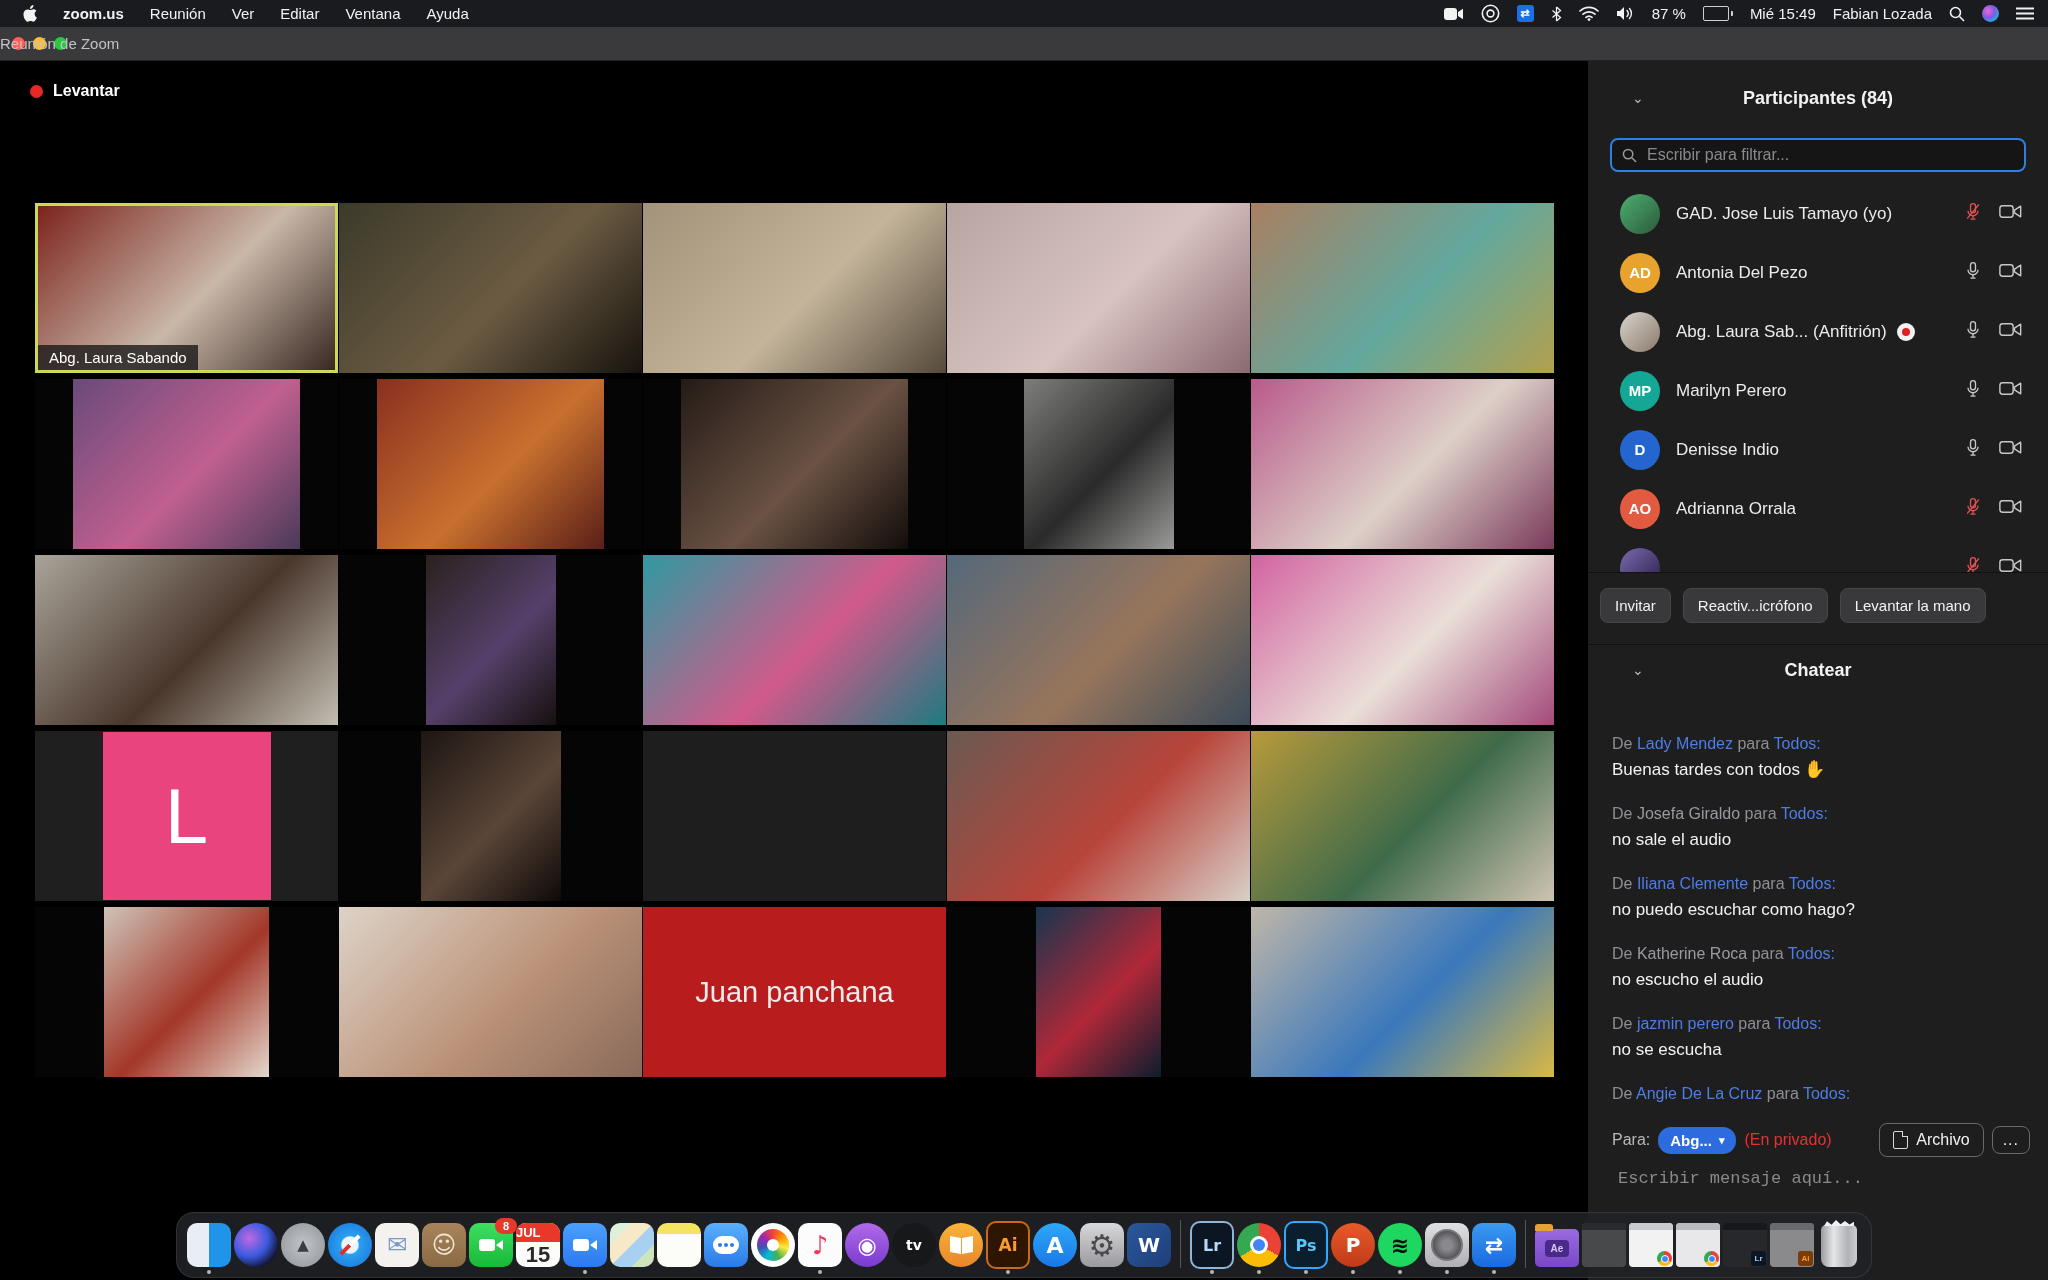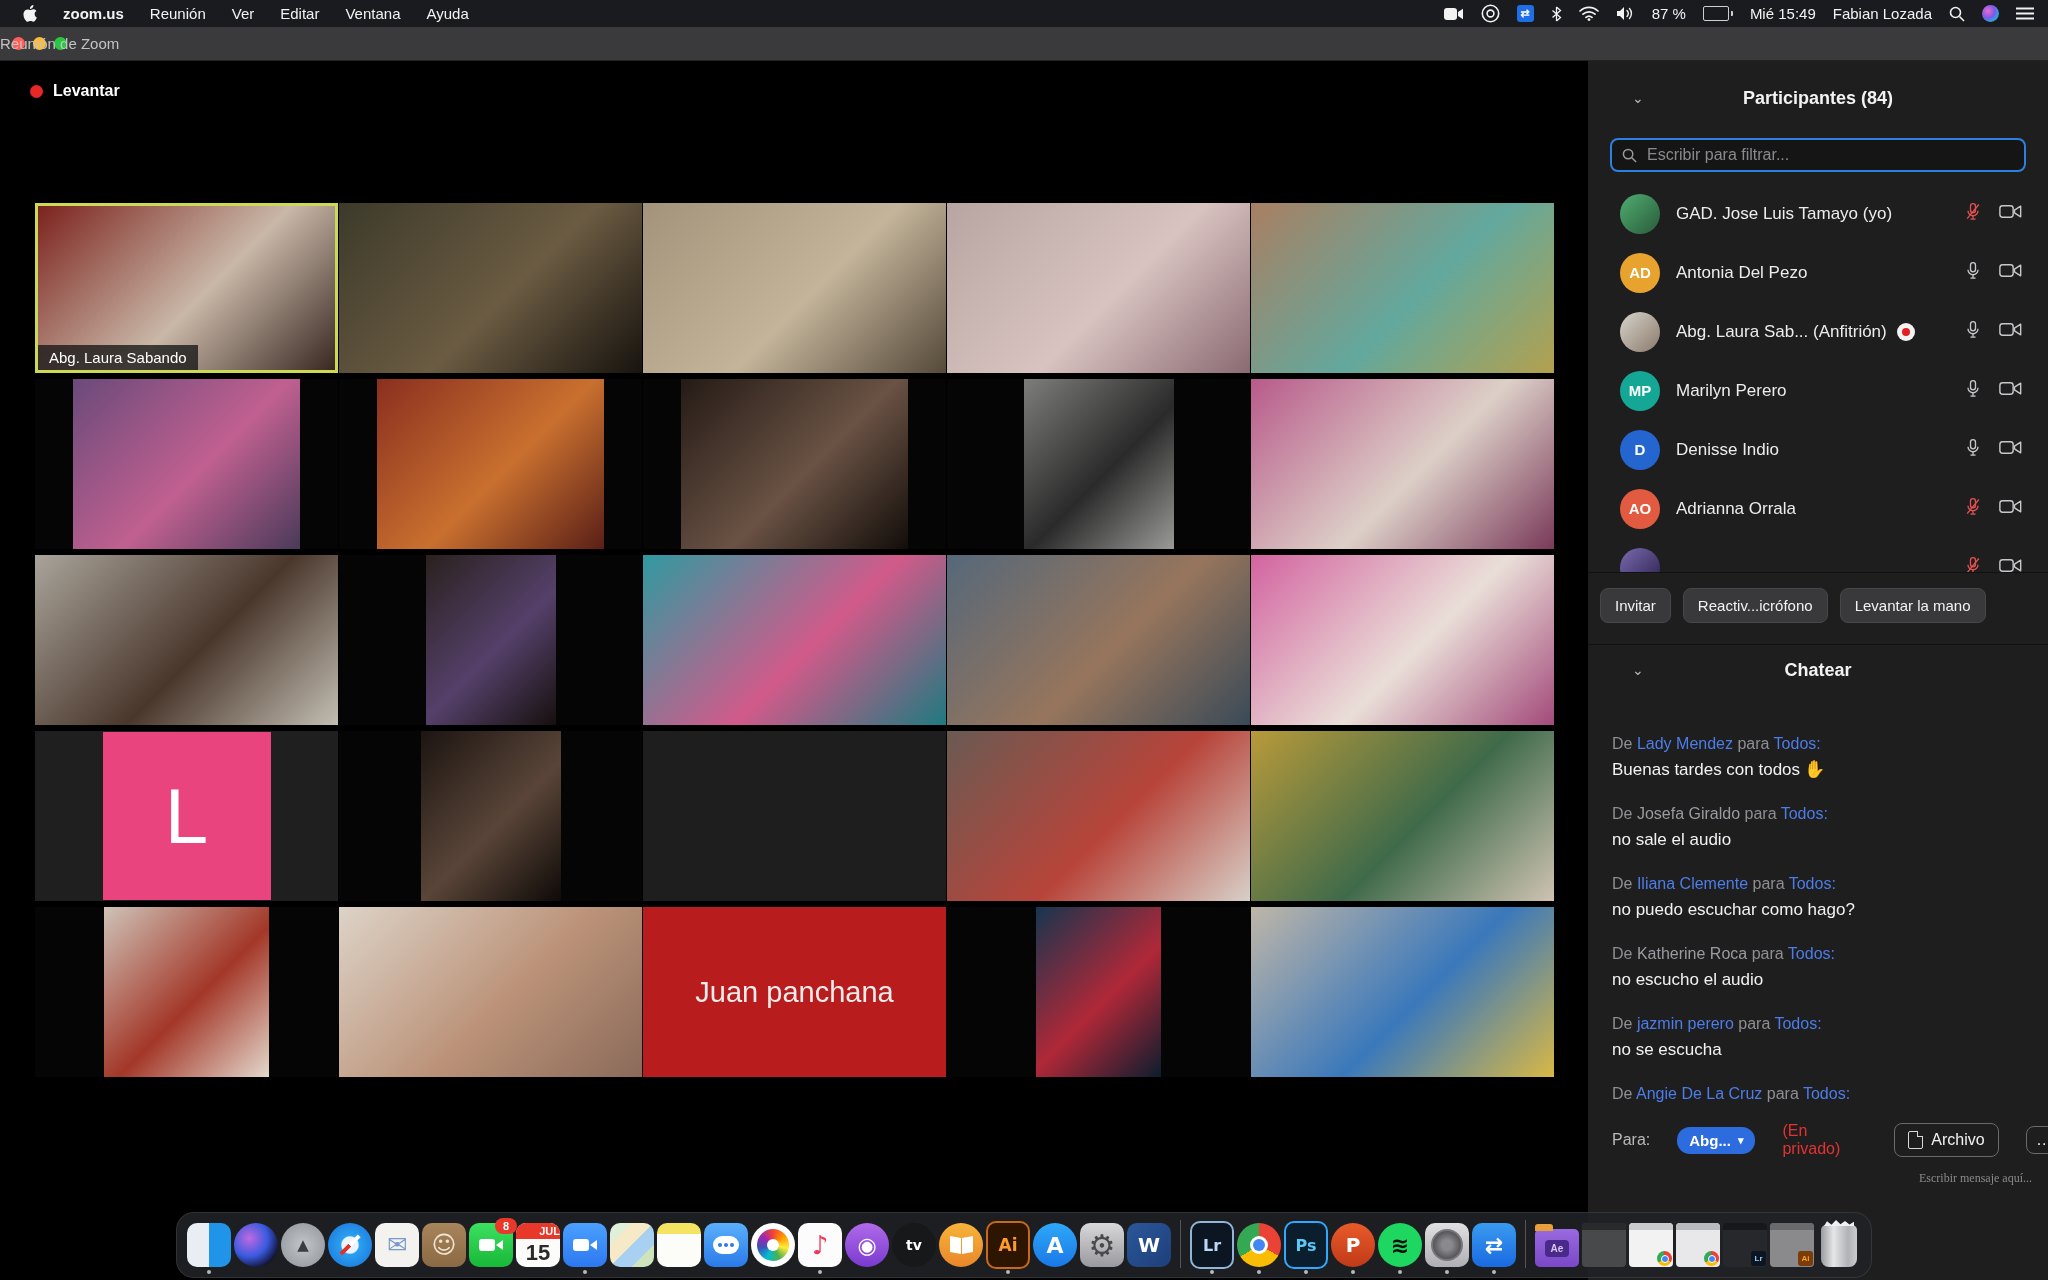--- a/index.html
+++ b/index.html
@@ -66,50 +66,50 @@
     display:flex;align-items:center;gap:12px;padding:0 12px;}
   .act-btn{background:#39393b;border:1px solid #474749;color:#f2f2f2;font-size:15px;border-radius:8px;
     padding:8px 14px;white-space:nowrap;font-family:"Liberation Sans",sans-serif;}
   .chat-sec-div{position:absolute;left:0;right:0;top:584px;border-top:1px solid #111;}
   .chat-head-wrap{position:absolute;top:600px;left:0;right:0;}
   .chat-list{position:absolute;top:672px;left:24px;right:2px;height:386px;overflow:hidden;}
   .msg{margin-bottom:19px;}
   .meta{font-size:16px;line-height:24px;}
   .m-gray{color:#8e8e93;} .m-blue{color:#4d7de8;} .m-name-gray{color:#9a9aa0;}
   .m-text{color:#f2f2f2;font-size:17px;line-height:27px;}
-  .composer{position:absolute;top:1060px;left:24px;right:18px;height:40px;display:flex;align-items:center;gap:27px;}
+  .composer{position:absolute;top:1060px;left:24px;right:18px;height:40px;display:flex;align-items:center;gap:8px;}
   .para-lbl{color:#b8b8b8;font-size:16px;}
   .pill{background:#2d6cdf;color:#fff;font-size:15px;font-weight:bold;border:none;border-radius:13px;
     padding:5px 12px;display:flex;align-items:center;gap:7px;font-family:"Liberation Sans",sans-serif;}
   .pill .caret{font-size:11px;}
   .privado{color:#e23333;font-size:16px;}
   .comp-spacer{flex:1;}
   .archivo{display:flex;align-items:center;gap:8px;background:transparent;border:1px solid #6a6a6a;border-radius:8px;
     color:#f2f2f2;font-size:16px;padding:7px 13px;font-family:"Liberation Sans",sans-serif;}
   .doc-ic{width:13px;height:16px;border:1.5px solid #d8d8d8;border-radius:2px;position:relative;}
   .doc-ic:before{content:"";position:absolute;right:-1px;top:-1px;width:5px;height:5px;background:#1e1e1f;border-left:1.5px solid #d8d8d8;border-bottom:1.5px solid #d8d8d8;}
   .more-btn{background:transparent;border:1px solid #6a6a6a;border-radius:8px;color:#f2f2f2;font-size:16px;
     padding:4px 10px;letter-spacing:1px;font-family:"Liberation Sans",sans-serif;}
   .chat-input{position:absolute;top:1108px;left:28px;right:18px;}
-  .chat-input input{width:100%;background:transparent;border:none;outline:none;color:#e8e8e8;font-size:12px;font-family:Liberation Serif, serif;text-align:right;}
+  .chat-input input{width:100%;background:transparent;border:none;outline:none;color:#e8e8e8;font-size:17px;font-family:Liberation Mono, monospace;}
   .chat-input input::placeholder{color:#8a8a8a;}
 
   
   .dock-wrap{position:absolute;left:0;right:0;bottom:2px;text-align:center;z-index:100;}
   .dock{display:inline-flex;align-items:flex-end;gap:3px;background:rgba(32,34,38,.88);
     border:1px solid rgba(255,255,255,.09);border-radius:18px;padding:7px 10px 9px;}
   .dock-item{position:relative;width:44px;height:46px;display:flex;align-items:center;justify-content:center;}
   .d-icon{width:44px;height:44px;display:flex;align-items:center;justify-content:center;position:relative;overflow:hidden;}
   .round{border-radius:10px;} .circ{border-radius:50%;}
   .d-dot{position:absolute;bottom:-6px;left:50%;transform:translateX(-50%);width:4px;height:4px;border-radius:50%;background:#b8b8b8;}
   .d-badge{position:absolute;top:-4px;right:-4px;min-width:16px;height:16px;border-radius:8px;background:#e8382a;
     color:#fff;font-size:11px;font-weight:bold;display:flex;align-items:center;justify-content:center;padding:0 3px;z-index:2;}
   .d-divider{width:1px;height:48px;background:rgba(255,255,255,.25);margin:0 6px;align-self:center;}
   .cal{background:#fcfcfa;display:flex;flex-direction:column;align-items:center;}
-  .cal .mo{background:#e8382a;color:#fff;font-size:11px;font-weight:bold;width:100%;text-align:right;padding:2px 0;}
+  .cal .mo{background:#e8382a;color:#fff;font-size:13px;font-weight:bold;width:100%;text-align:left;padding:2px 0;}
   .cal .day{color:#2a2a2a;font-size:22px;font-weight:bold;flex:1;display:flex;align-items:center;}
   .cam-shape{display:flex;align-items:center;}
   .cam-body{width:16px;height:12px;background:#fff;border-radius:3px;}
   .cam-tri{width:0;height:0;border-top:5px solid transparent;border-bottom:5px solid transparent;border-right:7px solid #fff;margin-left:1px;}
   .needle{width:4px;height:26px;background:linear-gradient(#fff 50%,#e03028 50%);transform:rotate(45deg);}
   .bubble{width:26px;height:18px;background:#fff;border-radius:9px;display:flex;align-items:center;justify-content:center;gap:2px;}
   .bubble i{width:4px;height:4px;border-radius:50%;background:#2a7ae8;}
   .flower{width:32px;height:32px;border-radius:50%;
     background:conic-gradient(#f44336,#ff9800,#ffeb3b,#4caf50,#00bcd4,#3f51b5,#9c27b0,#f44336);position:relative;}
   .flower:after{content:"";position:absolute;inset:10px;border-radius:50%;background:#fff;}

